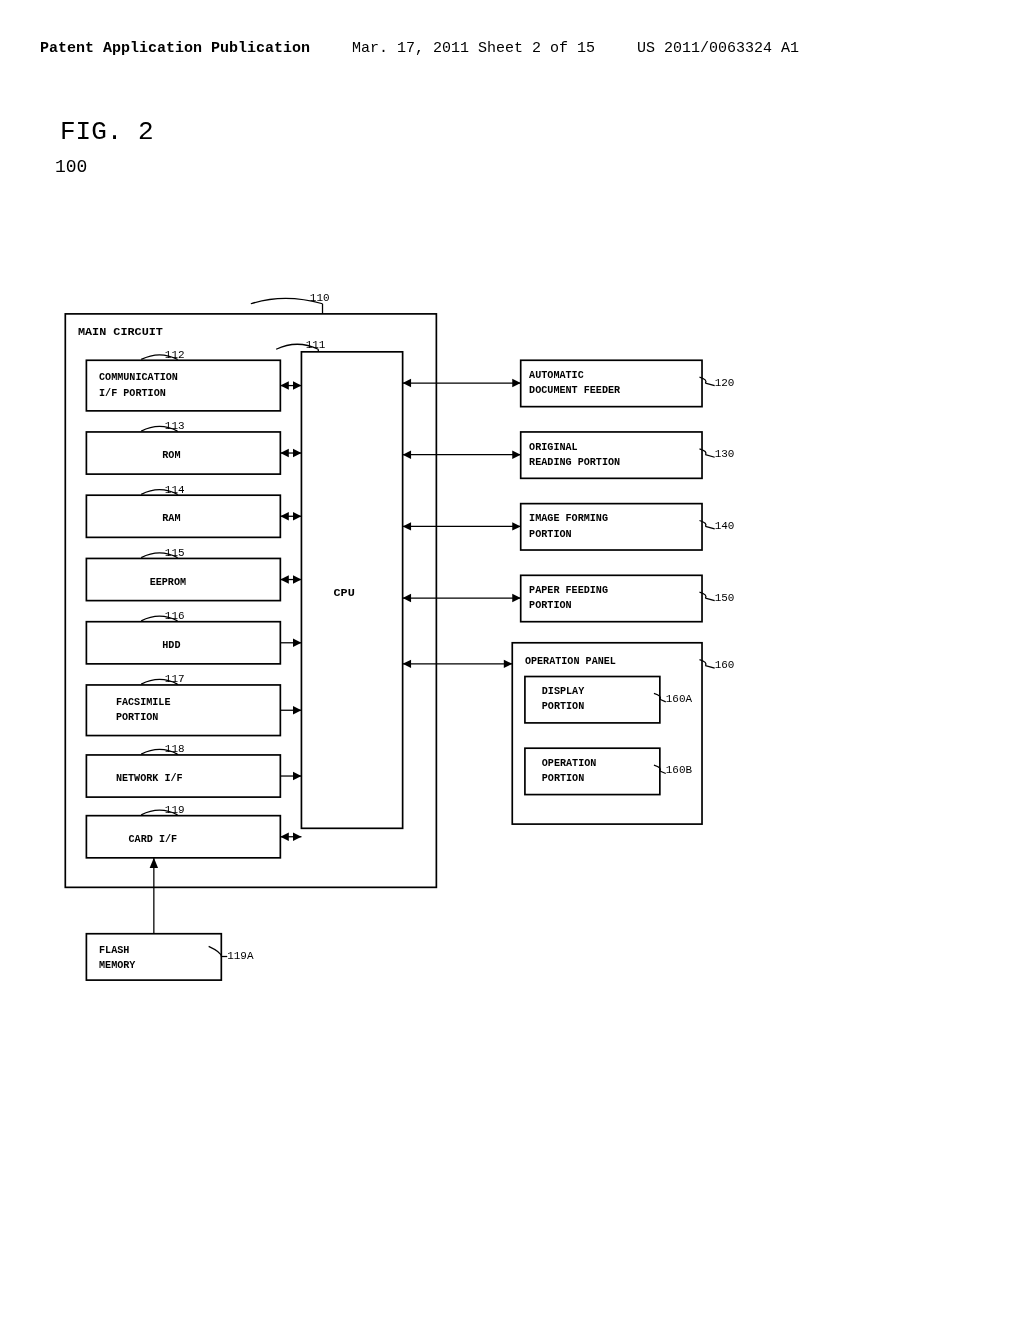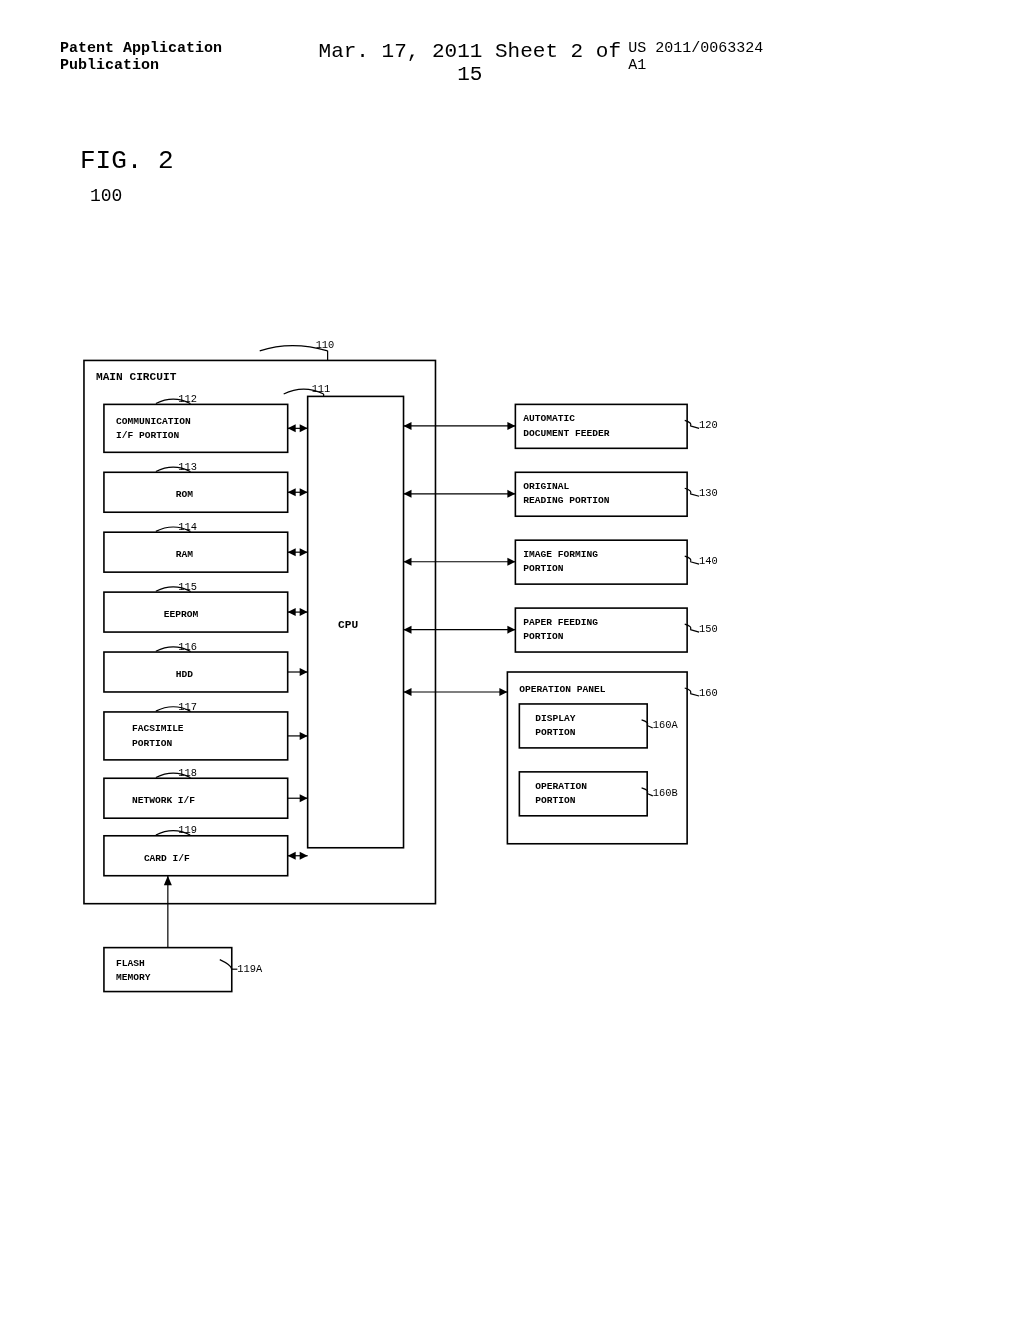--- a/index.html
+++ b/index.html
@@ -10,56 +10,56 @@
       min-height: 1320px;
       position: relative;
       overflow-x: hidden;
     }
 
     .page {
       width: 839px;
       min-height: 1320px;
       background: #fff;
       position: relative;
-      padding: 40px 60px;
+      padding: 40px 40px;
     }
 
     
     .header {
       display: flex;
       justify-content: space-between;
       align-items: flex-start;
       margin-bottom: 60px;
       font-size: 15px;
     }
     .header-left {
       font-weight: bold;
       font-size: 15px;
     }
     .header-center {
-      font-size: 21px;
+      font-size: 15px;
       text-align: center;
     }
     .header-right {
       font-size: 15px;
       text-align: left;
     }
 
     
     .figure-label {
       font-size: 26px;
       font-weight: normal;
       margin-bottom: 10px;
       margin-left: 20px;
     }
 
     
     .ref-100 {
       font-size: 18px;
-      margin-left: 30px;
+      margin-left: 15px;
       margin-bottom: 20px;
       display: block;
     }
 
     
     .diagram {
       position: relative;
       width: 100%;
       height: 900px;
       margin-top: 10px;

